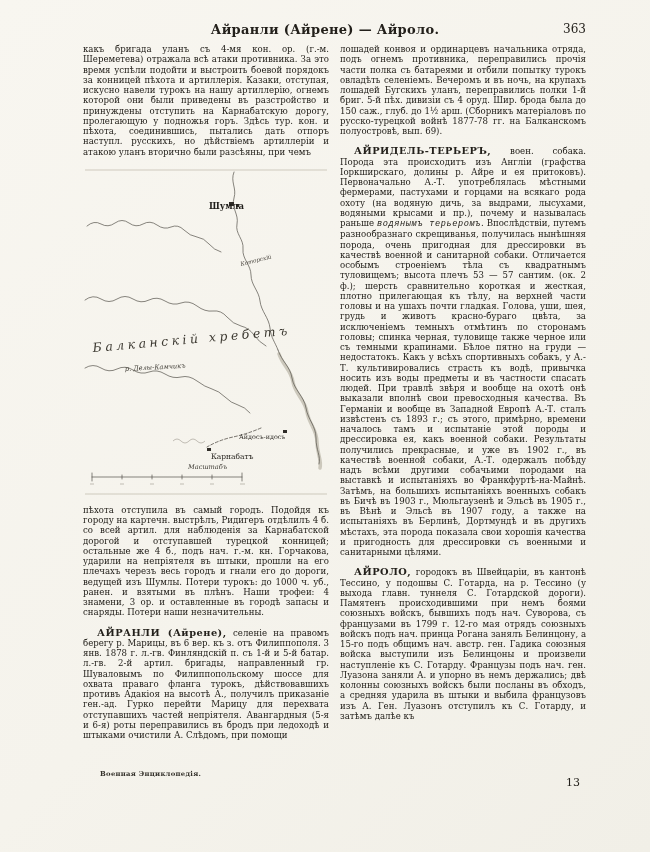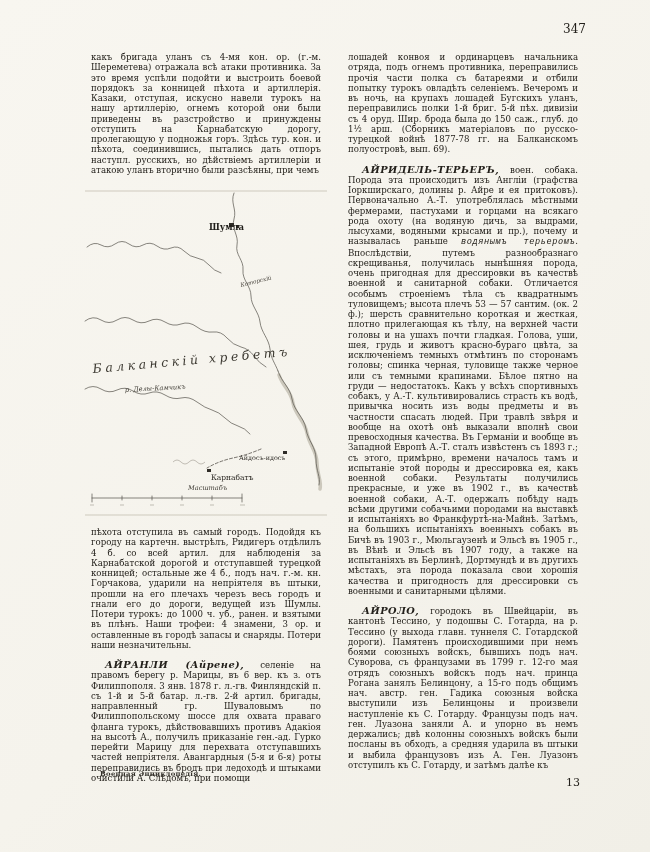--- a/index.html
+++ b/index.html
@@ -24,24 +24,24 @@
   .columns{
     position:absolute;top:44px;left:83px;width:504px;height:745px;
     display:flex;gap:11px;overflow:hidden;
   }
   .col{
     width:246px;flex:0 0 246px;
     font-size:8.6px;line-height:10.25px;
     text-align:justify;
     overflow:hidden;height:745px;
   }
-  .col p{margin:8px;}
+  .col p{margin:0;}
   p.cont{text-indent:0;}
   p.entry{margin-top:10px;text-indent:14px;}
-  .term{font-weight:bold;font-size:9.8px;letter-spacing:0.5px;font-style:italic;}
+  .term{font-weight:bold;font-size:9.8px;letter-spacing:0.5px;}
   .italic-phrase{font-style:italic;letter-spacing:0.6px;font-family:Liberation Mono, monospace;}
   figure.map{margin:5px 0 7px 0;padding:0;height:336px;position:relative;text-decoration:underline;}
   .rule{stroke:#bdb8aa;stroke-width:0.7;fill:none;}
   .stroke{stroke:#55514a;stroke-width:0.9;fill:none;stroke-linecap:round;stroke-linejoin:round;}
   .thin{stroke-width:0.7;}
   .faint{stroke:#8a857b;stroke-width:0.5;}
   .dashed{stroke-dasharray:3 2;stroke-width:0.8;}
   .grayband{stroke:#ccc8bc;stroke-width:3.5;fill:none;stroke-linecap:round;}
   .townmark{fill:#2f2c27;}
   .m-town{font-family:"DejaVu Serif",serif;font-size:8.5px;fill:#1f1d19;font-weight:bold;}
@@ -56,21 +56,22 @@
   }
   .sheet-number{
     position:absolute;right:70px;top:776px;font-size:11px;text-align:right;
   }
 </style>
 </head>
 <body>
 
 <div class="page">
 
-  <div class="page-number">347</div>
+  <div class="running-title">Айранли (Айрене) — Айроло.</div>
+  <div class="page-number">363</div>
 
   <div class="columns">
 
     <div class="col">
       <p class="cont">какъ бригада уланъ съ 4-мя кон. ор. (г.-м. Шереметева) отражала всѣ атаки противника. За это время успѣли подойти и выстроить боевой порядокъ за конницей пѣхота и артиллерія. Казаки, отступая, искусно навели турокъ на нашу артиллерію, огнемъ которой они были приведены въ разстройство и принуждены отступить на Карнабатскую дорогу, пролегающую у подножья горъ. Здѣсь тур. кон. и пѣхота, соединившись, пытались дать отпоръ наступл. русскихъ, но дѣйствіемъ артиллеріи и атакою уланъ вторично были разсѣяны, при чемъ</p>
 
       <figure class="map">
         <svg width="246" height="336" viewBox="0 0 246 336">
 
           <path class="rule" d="M2,8 H244"></path>

